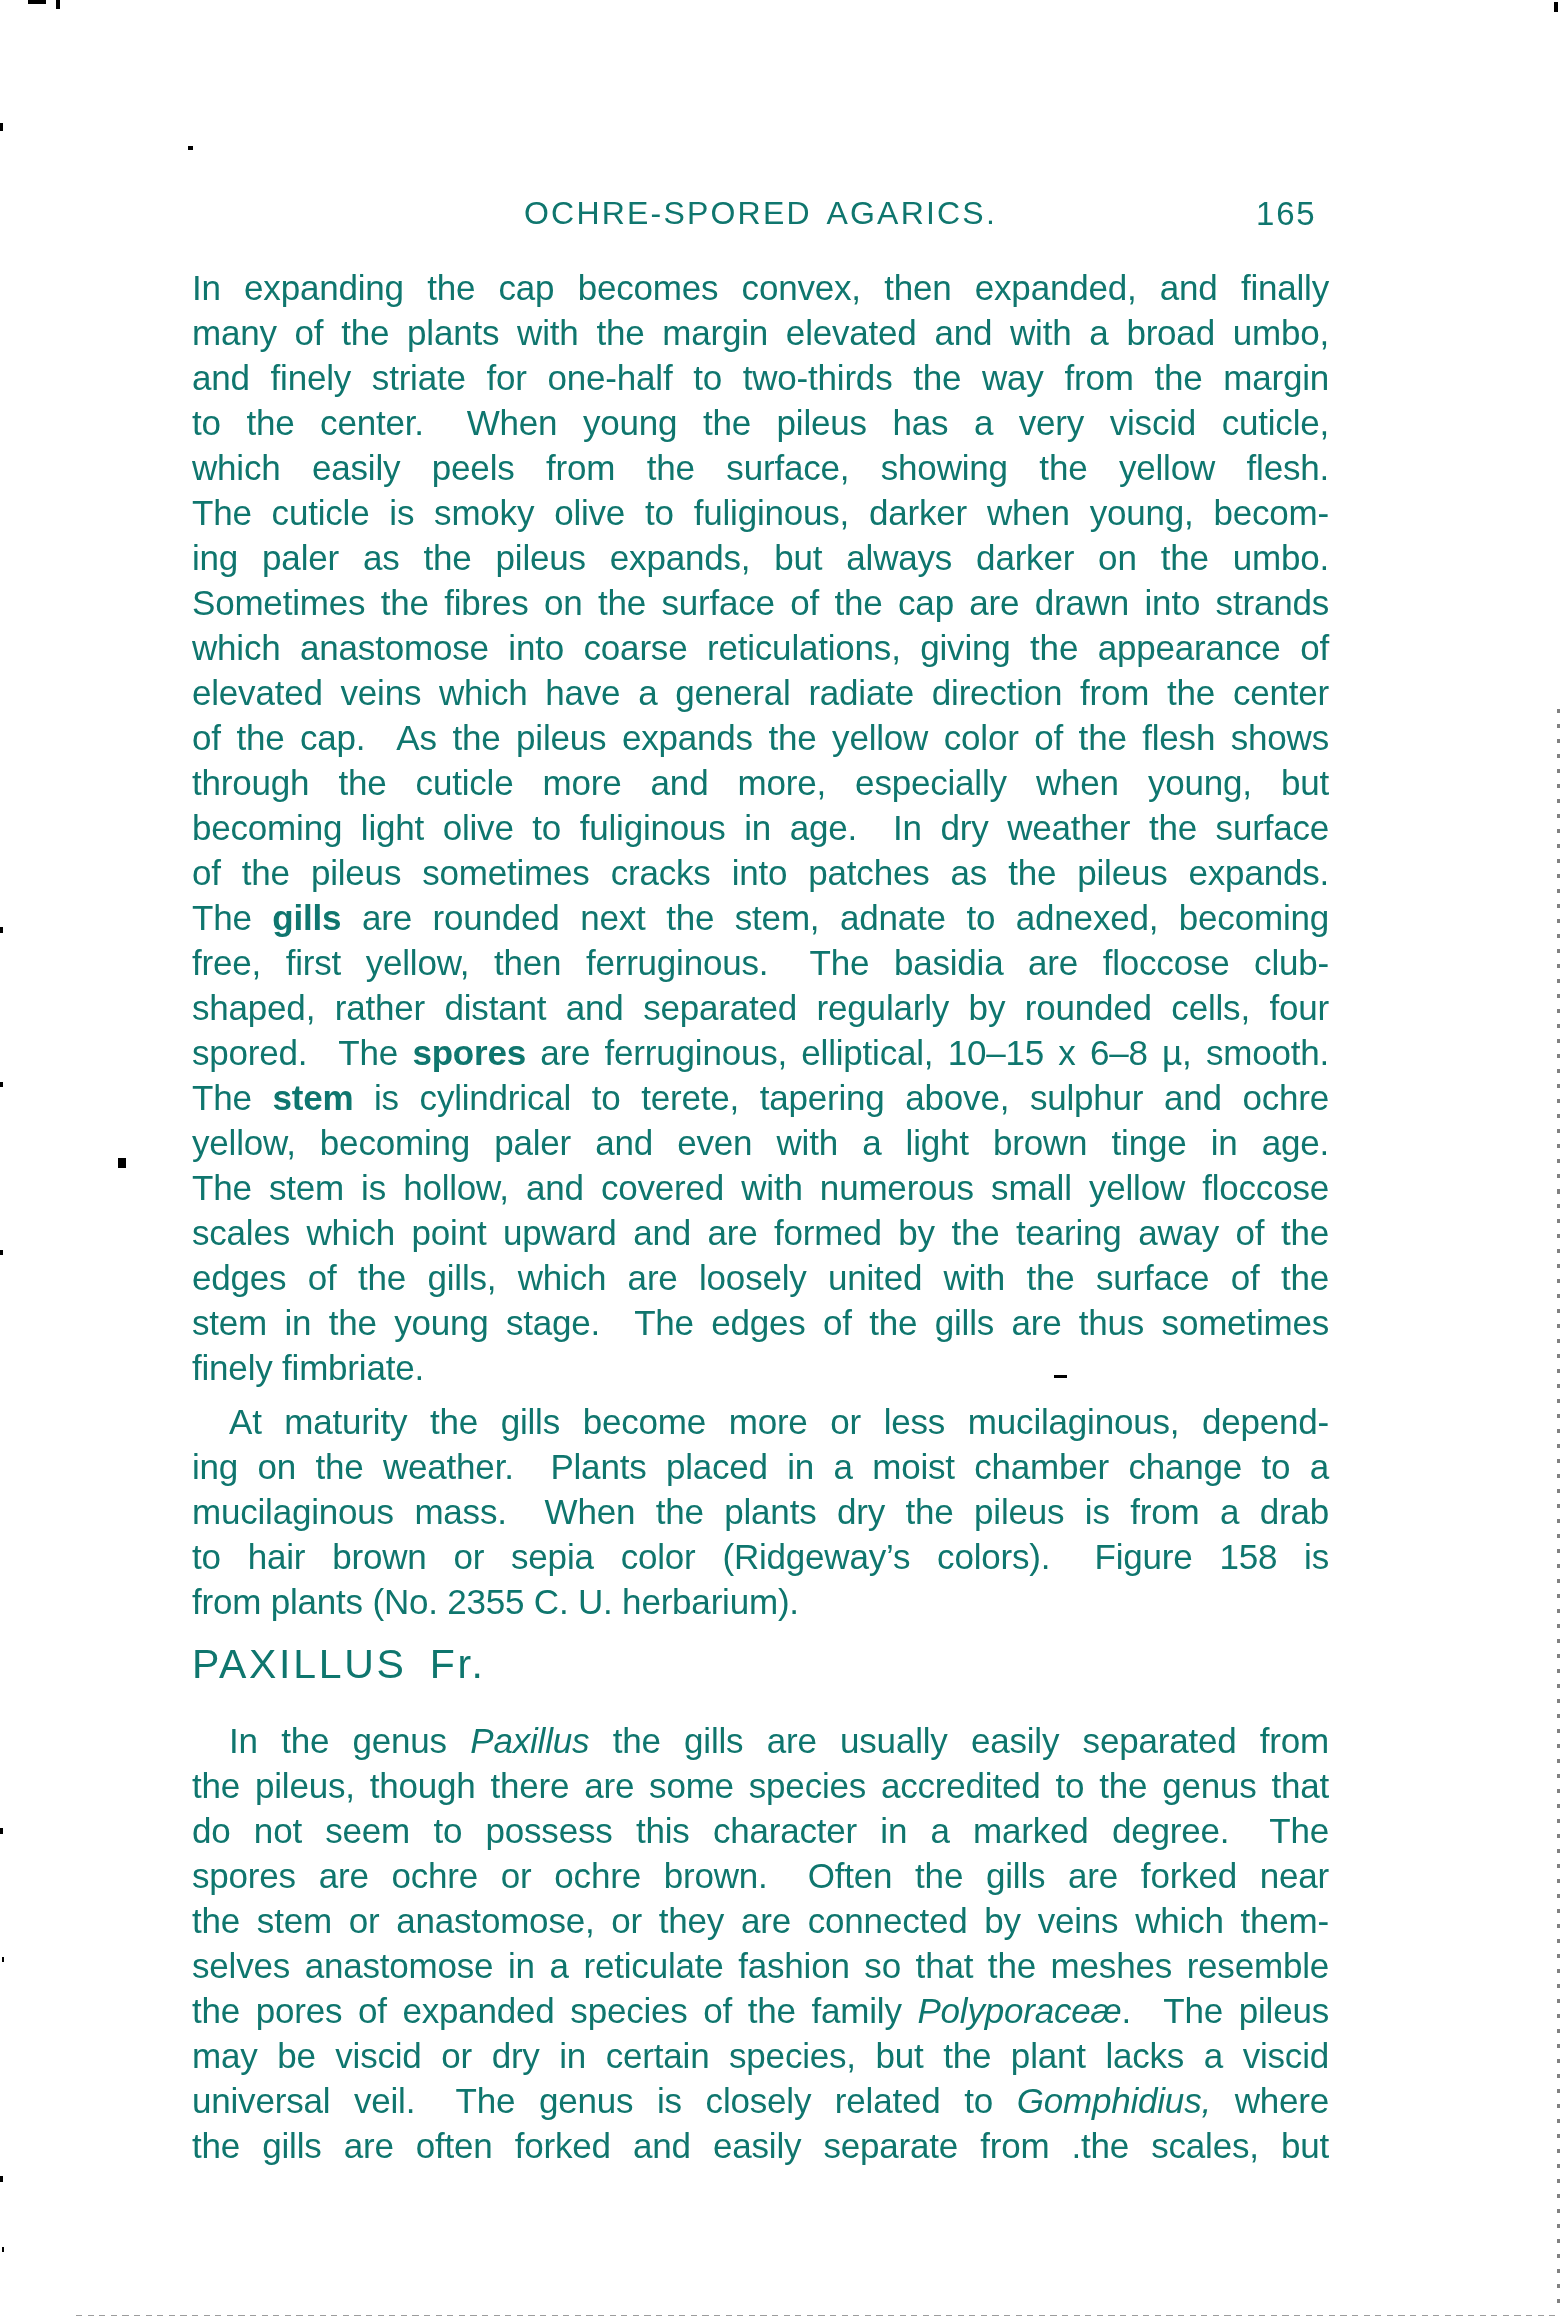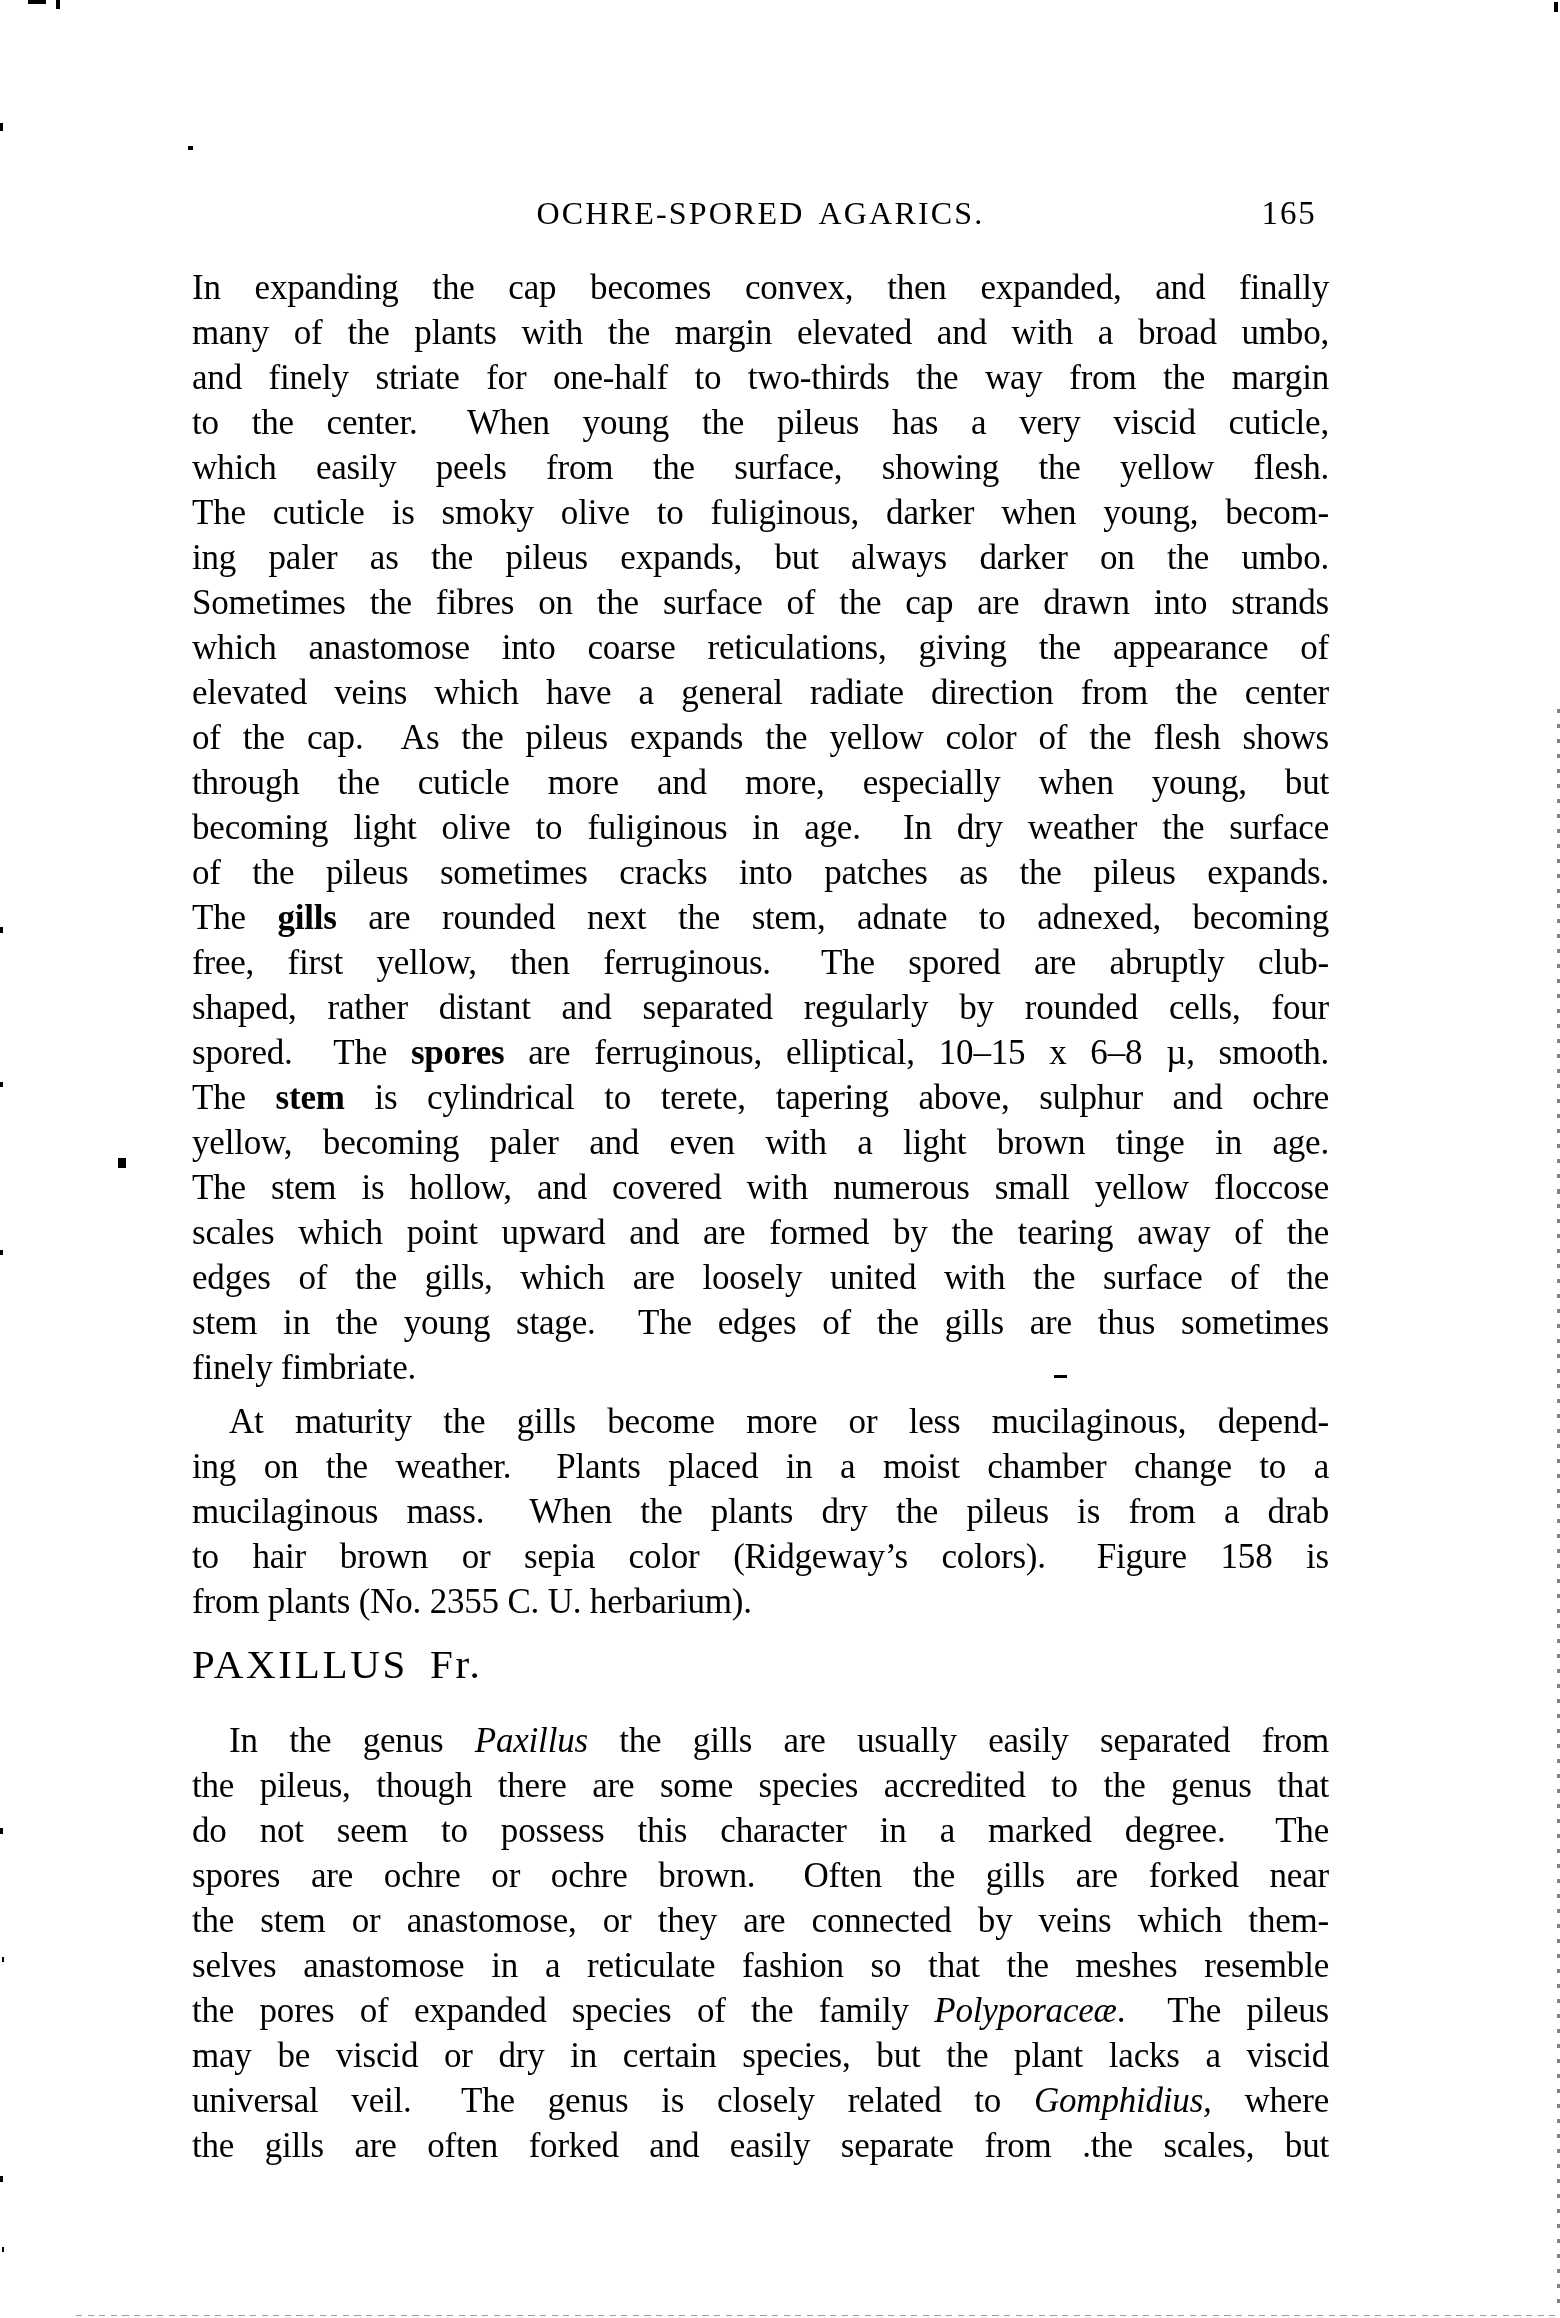--- a/index.html
+++ b/index.html
@@ -1,22 +1,22 @@
 <!DOCTYPE html>
 <html style="font-size:14.3px"><head>
 <meta charset="utf-8">
 <style>
   html, body { margin: 0; padding: 0; background: #ffffff; }
   .page {
     position: relative;
     width: 1561px;
     height: 2319px;
     background: #ffffff;
-    color: #000000;
-    font-family: Liberation Serif, serif;
+    color: #0f766e;
+    font-family: Liberation Sans, sans-serif;
     overflow: hidden;
   }
   .running-header {
     position: absolute;
     left: 192px;
     top: 194px;
     width: 1137px;
     height: 45px;
   }
   .header-title {
@@ -108,21 +108,21 @@
       <div class="line"><span class="">The cuticle is smoky olive to fuliginous, darker when young, becom-</span></div>
       <div class="line"><span class="">ing paler as the pileus expands, but always darker on the umbo.</span></div>
       <div class="line"><span class="">Sometimes the fibres on the surface of the cap are drawn into strands</span></div>
       <div class="line"><span class="">which anastomose into coarse reticulations, giving the appearance of</span></div>
       <div class="line"><span class="">elevated veins which have a general radiate direction from the center</span></div>
       <div class="line"><span class="">of the cap.  As the pileus expands the yellow color of the flesh shows</span></div>
       <div class="line"><span class="">through the cuticle more and more, especially when young, but</span></div>
       <div class="line"><span class="">becoming light olive to fuliginous in age.  In dry weather the surface</span></div>
       <div class="line"><span class="">of the pileus sometimes cracks into patches as the pileus expands.</span></div>
       <div class="line"><span class="">The </span><span class="bold">gills</span><span class=""> are rounded next the stem, adnate to adnexed, becoming</span></div>
-      <div class="line"><span class="">free, first yellow, then ferruginous.  The spored are abruptly club-</span></div>
+      <div class="line"><span class="">free, first yellow, then ferruginous.  The basidia are floccose club-</span></div>
       <div class="line"><span class="">shaped, rather distant and separated regularly by rounded cells, four</span></div>
       <div class="line"><span class="">spored.  The </span><span class="bold">spores</span><span class=""> are ferruginous, elliptical, 10–15 x 6–8 µ, smooth.</span></div>
       <div class="line"><span class="">The </span><span class="bold">stem</span><span class=""> is cylindrical to terete, tapering above, sulphur and ochre</span></div>
       <div class="line"><span class="">yellow, becoming paler and even with a light brown tinge in age.</span></div>
       <div class="line"><span class="">The stem is hollow, and covered with numerous small yellow floccose</span></div>
       <div class="line"><span class="">scales which point upward and are formed by the tearing away of the</span></div>
       <div class="line"><span class="">edges of the gills, which are loosely united with the surface of the</span></div>
       <div class="line"><span class="">stem in the young stage.  The edges of the gills are thus sometimes</span></div>
       <div class="line ragged"><span class="">finely fimbriate.</span></div>
     </div>

